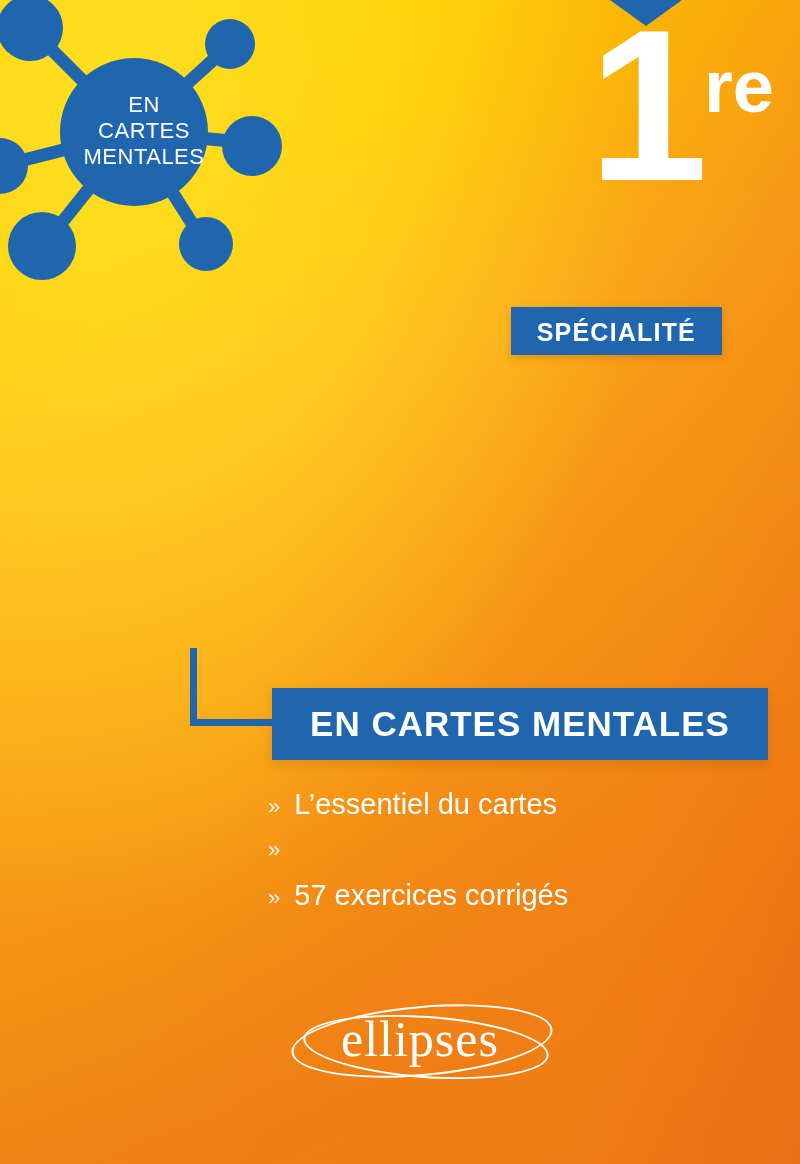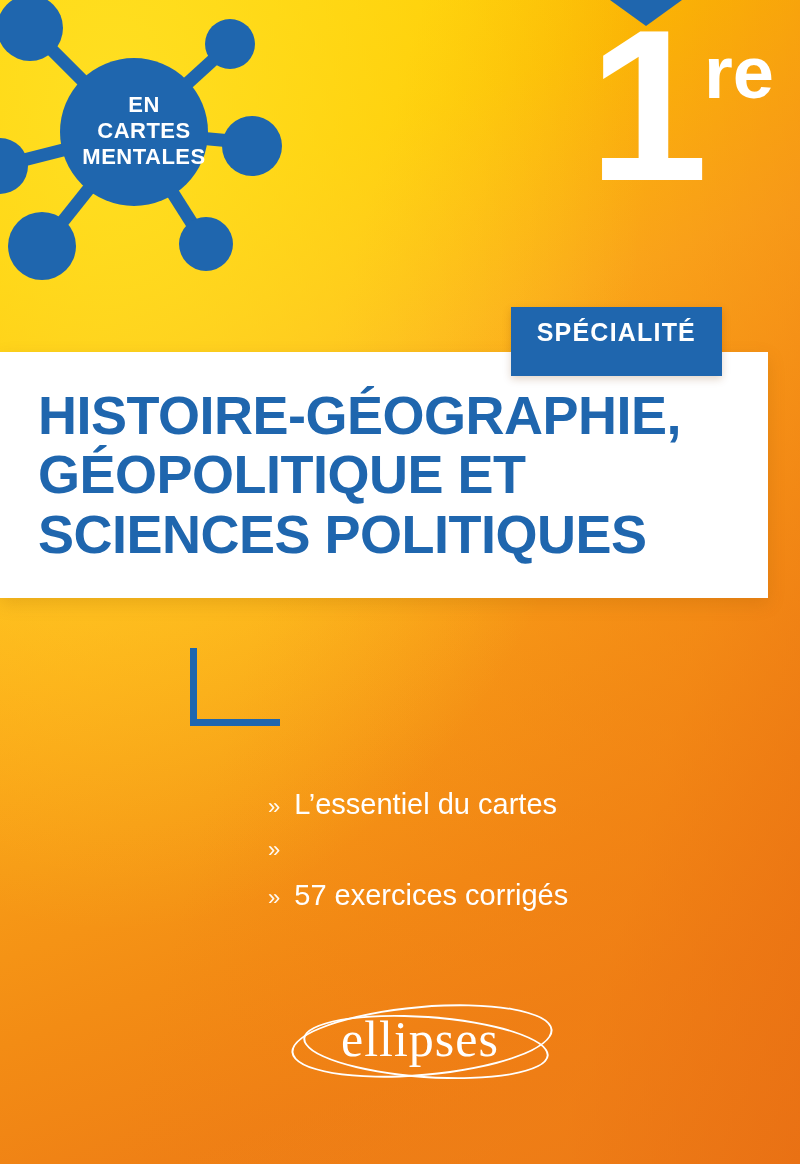--- a/index.html
+++ b/index.html
@@ -51,21 +51,21 @@
     z-index: 4;
   }
   .molecule svg { display: block; }
   .molecule-text {
     position: absolute;
     left: 74px;
     top: 92px;
     width: 140px;
     text-align: center;
     color: #ffffff;
-    font-weight: bold;
+    font-weight: normal;
     font-size: 22px;
     line-height: 1.18;
     letter-spacing: 0.5px;
     z-index: 5;
     text-transform: uppercase;
   }
 
   
   .level {
     position: absolute;
@@ -79,21 +79,21 @@
     align-items: flex-start;
   }
   .level .num {
     font-size: 215px;
     line-height: 0.82;
     letter-spacing: -6px;
   }
   .level .sup {
     font-size: 74px;
     line-height: 1;
-    margin-top: 18px;
+    margin-top: 32px;
     margin-left: 2px;
   }
   .level-notch {
     position: absolute;
     right: 118px;
     top: 0;
     width: 72px;
     height: 26px;
     background: #1f66ae;
     clip-path: polygon(0 0, 100% 0, 50% 100%);
@@ -104,21 +104,21 @@
   .speciality {
     position: absolute;
     right: 78px;
     top: 307px;
     z-index: 7;
     background: #1f66ae;
     color: #ffffff;
     font-weight: bold;
     font-size: 25px;
     letter-spacing: 1.2px;
-    padding: 11px 26px 29px 26px;
+    padding: 11px 26px 8px 26px;
     box-shadow: 0 3px 8px rgba(120,60,0,0.22);
   }
 
   
   .title-panel {
     position: absolute;
     left: 0;
     top: 352px;
     width: 768px;
     padding: 34px 0 34px 38px;
@@ -256,27 +256,23 @@
   </div>
 
   <div class="level-notch"></div>
   <div class="level">
     <span class="num">1</span>
     <span class="sup">re</span>
   </div>
 
   <div class="speciality">SPÉCIALITÉ</div>
 
-  <div class="title-panel">
-    <div class="line">HISTOIRE-GÉOGRAPHIE,</div>
-    <div class="line">GÉOPOLITIQUE ET</div>
-    <div class="line">SCIENCES POLITIQUES</div>
-  </div>
 
   <div class="connector"></div>
+  <div class="subtitle-bar">EN CARTES MENTALES</div>
 
   <div class="bullets">
     <div class="bullet">
       <span class="chev">»</span>
       <span>L’essentiel du cartes</span>
     </div>
     <div class="bullet">
       <span class="chev">»</span>
     </div>
     <div class="bullet">

